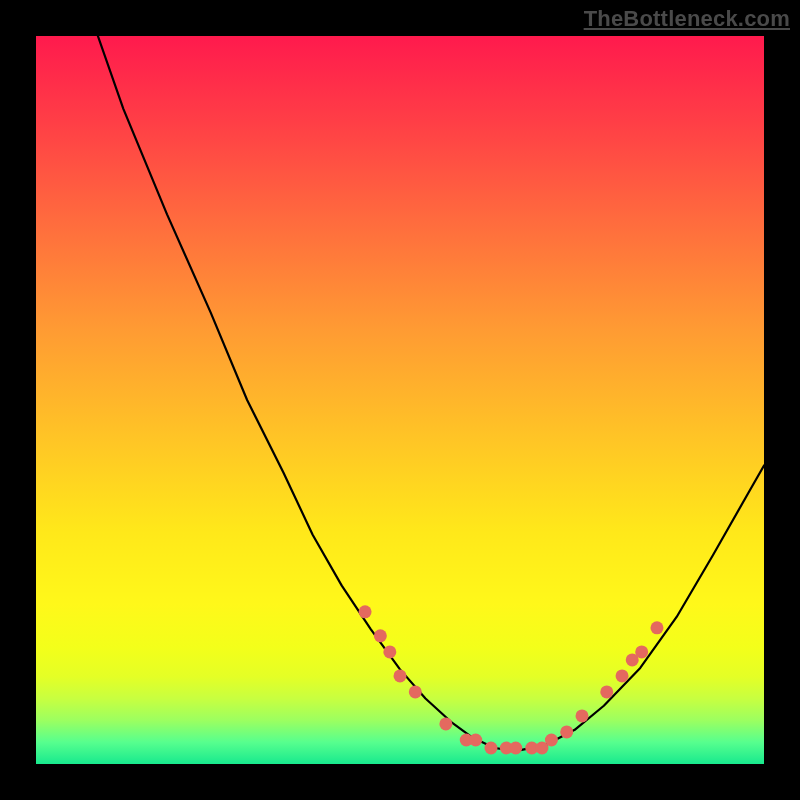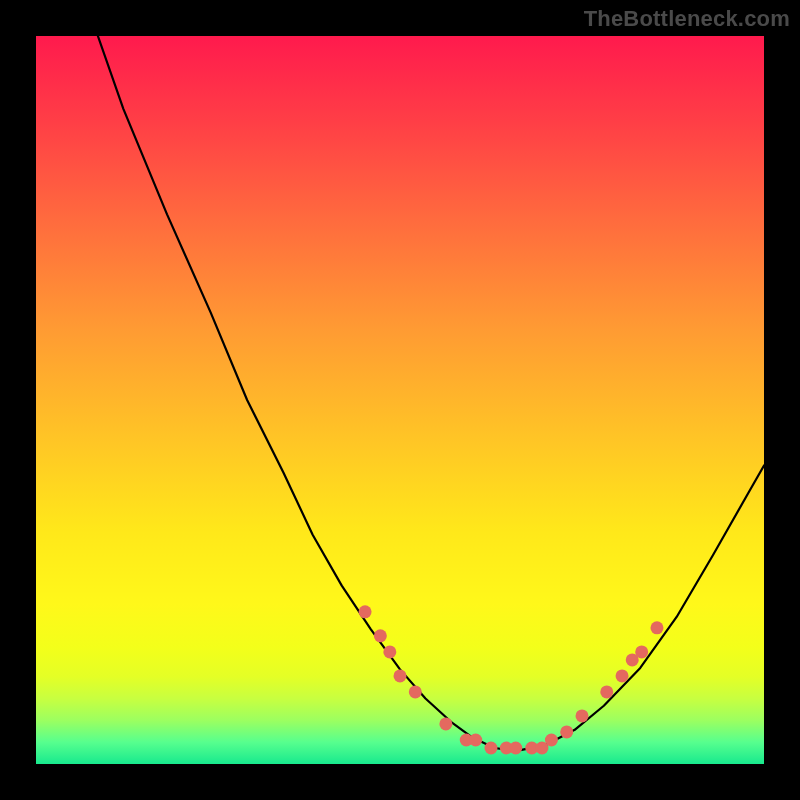--- a/index.html
+++ b/index.html
@@ -49,20 +49,21 @@
   }
   .watermark {
     position: absolute;
     top: 6px;
     right: 10px;
     color: #4a4a4a;
     font-size: 22px;
     font-weight: 600;
     letter-spacing: 0.2px;
     user-select: none;
+    text-decoration: underline;
   }
   svg.curve {
     position: absolute;
     left: 0; top: 0;
     width: 728px;
     height: 728px;
     overflow: visible;
   }
   
   .dot {

